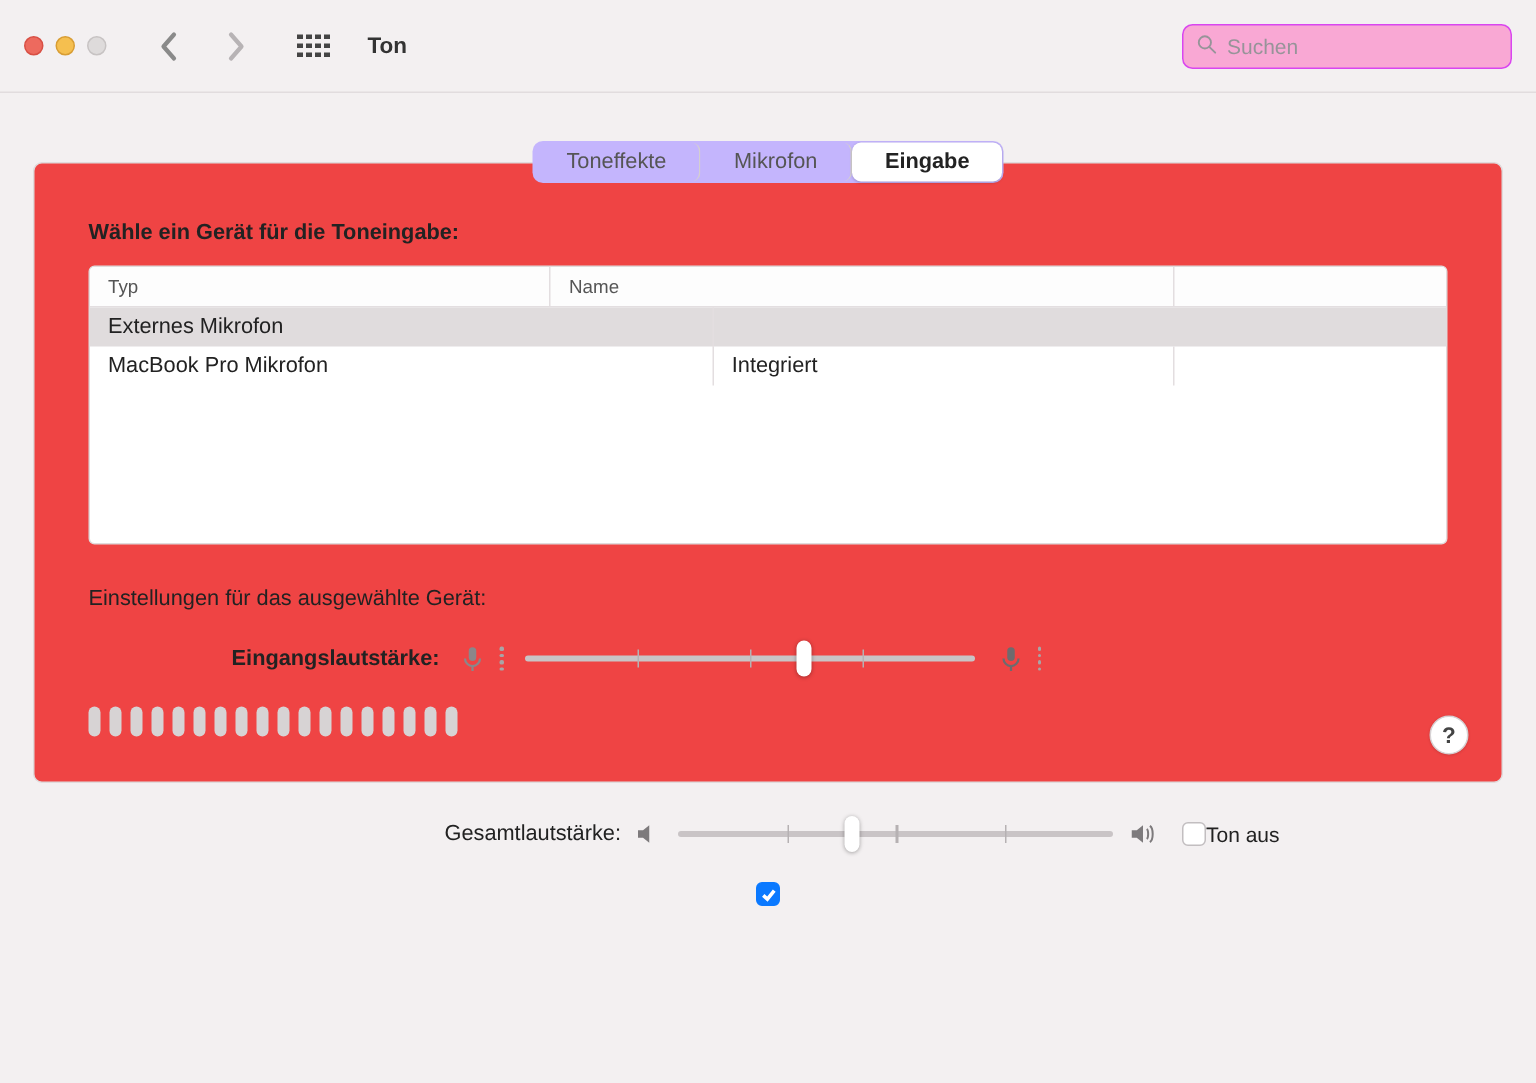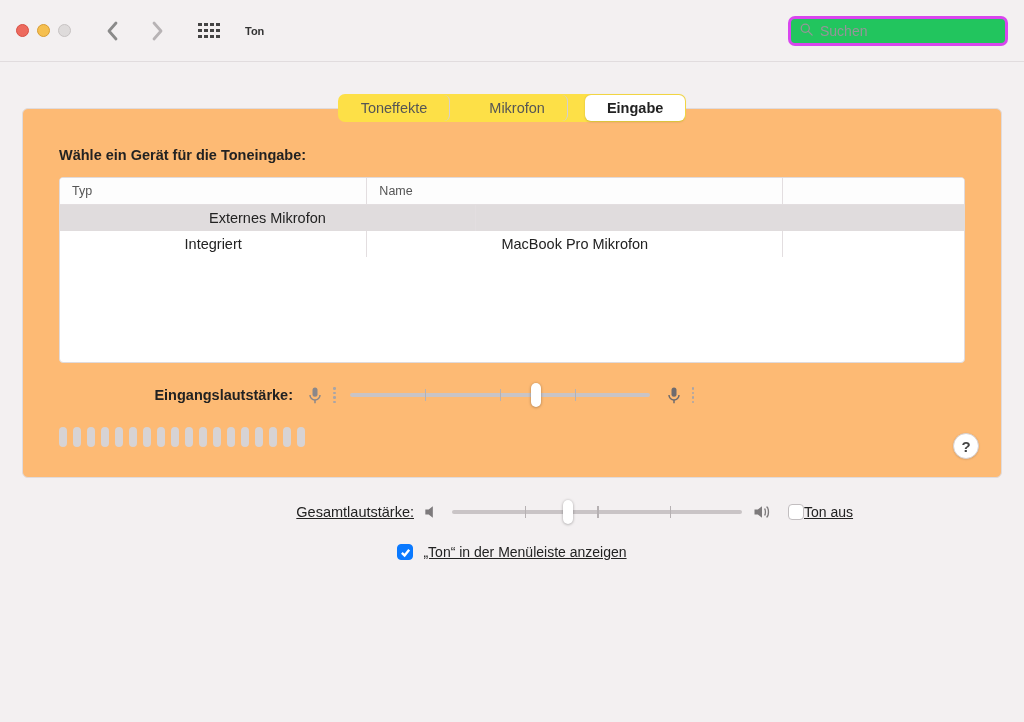--- a/index.html
+++ b/index.html
@@ -38,51 +38,50 @@
     display: grid;
     grid-template-columns: repeat(4, 3.5px);
     grid-template-rows: repeat(3, 3.5px);
     gap: 2.5px;
     align-content: center;
     justify-content: center;
     margin-right: 22px;
   }
   .grid-icon span { background: #444; }
 
-  .title { font-size: 11px; font-weight: 600; color: #333; }
+  .title { font-size: 15px; font-weight: 600; color: #333; }
 
   .spacer { flex: 1; }
 
   .search {
     width: 220px; height: 30px;
-    border: 3px solid #d946ef;
+    border: 1px solid #d946ef;
     border-radius: 7px;
-    background: #22c55e;
+    background: #f9a8d4;
     display: flex; align-items: center;
     padding: 0 8px; gap: 6px;
     color: #979499;
   }
   .search svg { width: 15px; height: 15px; }
   .search input {
     border: none; outline: none; background: transparent;
     font-size: 14px; color: #444; width: 100%;
   }
   .search input::placeholder { color: #979499; }
 
   
   .panel-wrap { padding: 32px 22px 0 22px; }
   .segmented {
     display: flex; justify-content: center; position: relative; z-index: 2;
   }
   .seg-inner {
     display: flex;
-    background: #fde047;
+    background: #c4b5fd;
     border-radius: 7px;
     padding: 1px;
-    gap: 17px;
   }
   .seg-btn {
     padding: 5px 22px;
     font-size: 14.5px;
     color: #555;
     border-radius: 6px;
     cursor: pointer;
     border-right: 1px solid #d4cfd0;
   }
   .seg-btn:last-child { border-right: none; }
@@ -91,21 +90,21 @@
     color: #222;
     box-shadow: 0 0.5px 2px rgba(0,0,0,0.18);
     border-right: none;
     font-weight: bold;
   }
 
   .panel {
     margin-top: -14px;
     border: 1px solid #e0dbdc;
     border-radius: 6px;
-    background: #fdba74;
+    background: #ef4444;
     padding: 38px 36px 30px 36px;
     position: relative;
   }
 
   .section-title { font-size: 14.5px; font-weight: 700; margin-bottom: 14px; color: #222; }
 
   .table {
     border: 1px solid #e0dbdc;
     border-radius: 4px;
     overflow: hidden;
@@ -119,21 +118,21 @@
     font-size: 12.5px;
     color: #555;
   }
   .th { padding: 6px 12px; }
   .col-name { width: 46%; border-right: 1px solid #e3dee0; }
   .col-type { width: 34%; border-right: 1px solid #e3dee0; }
   .col-spare { flex:1; }
 
   .trow { display: flex; font-size: 14.5px; }
   .trow.selected { background: #e0dcdd; }
-  .td { padding: 5px 12px; text-align: center; }
+  .td { padding: 5px 12px; }
 
   .settings-caption { margin-top: 28px; font-size: 14.5px; color: #222; }
 
   .ctrl-row { display: flex; align-items: center; margin-top: 22px; font-weight: bold; }
   .ctrl-label { width: 246px; text-align: right; padding-right: 12px; font-size: 14.5px; }
 
   
   .slider-wrap { display:flex; align-items:center; gap:6px; }
   .mic-icon { color:#7d7a7c; display:flex; align-items:center; }
   .mic-icon svg { width:20px; height:20px; }
@@ -163,21 +162,21 @@
     position:absolute; right:22px; bottom:18px;
     width:26px; height:26px; border-radius:50%;
     background:#fff; border:1px solid #d6d1d3;
     box-shadow:0 0.5px 2px rgba(0,0,0,0.15);
     display:flex;align-items:center;justify-content:center;
     font-size:15px; color:#444; font-weight:600;
   }
 
   
   .footer { padding: 24px 22px 0 22px; }
-  .footer-inner { width: 760px; margin: 0 auto; text-decoration: underline; }
+  .footer-inner { width: 760px; margin: 0 auto; }
   .frow { display:flex; align-items:center; margin-top:0; padding-left:0; }
   .flabel { width: 290px; text-align:right; padding-right:8px; font-size:14.5px; }
 
   .speaker-icon { color:#7d7a7c; display:flex; }
   .speaker-icon svg { width:20px; height:20px; }
 
   .overall .slider-track { width: 290px; }
 
   .mute-wrap { display:flex; align-items:center; gap:0; margin-left:16px; }
   .checkbox {
@@ -268,25 +267,26 @@
     <div class="table">
       <div class="thead">
         <div class="th col-type">Typ</div>
         <div class="th col-name">Name</div>
         <div class="th col-spare"></div>
       </div>
       <div class="trow selected">
         <div class="td col-name">Externes Mikrofon</div>
       </div>
       <div class="trow">
+        <div class="td col-name">MacBook Pro Mikrofon</div>
         <div class="td col-type">Integriert</div>
-        <div class="td col-name">MacBook Pro Mikrofon</div>
-      </div>
-    </div>
-
+      </div>
+    </div>
+
+    <div class="settings-caption">Einstellungen für das ausgewählte Gerät:</div>
 
     <div class="ctrl-row">
       <div class="ctrl-label">Eingangslautstärke:</div>
       <div class="slider-wrap">
         <span class="mic-icon">
           <svg viewBox="0 0 24 24">
               <rect x="9" y="3" width="6" height="11" rx="3" fill="#8a878a"></rect>
               <path d="M6 12a6 6 0 0 0 12 0" fill="none" stroke="#8a878a" stroke-width="1.8"></path>
               <line x1="12" y1="18" x2="12" y2="22" stroke="#8a878a" stroke-width="1.8"></line>
             </svg>
@@ -374,17 +374,16 @@
       </div>
     </div>
 
     <div class="frow2">
       <div class="menubar-check">
         <div class="checkbox checked" id="menubar-check">
           <svg viewBox="0 0 12 12">
               <path d="M2 6.5 L5 9.2 L10 3"></path>
             </svg>
         </div>
-        <span>„Ton“ in der Menüleiste anzeigen</span>
       </div>
     </div>
   </div>
 </div>
 
 </body></html>

